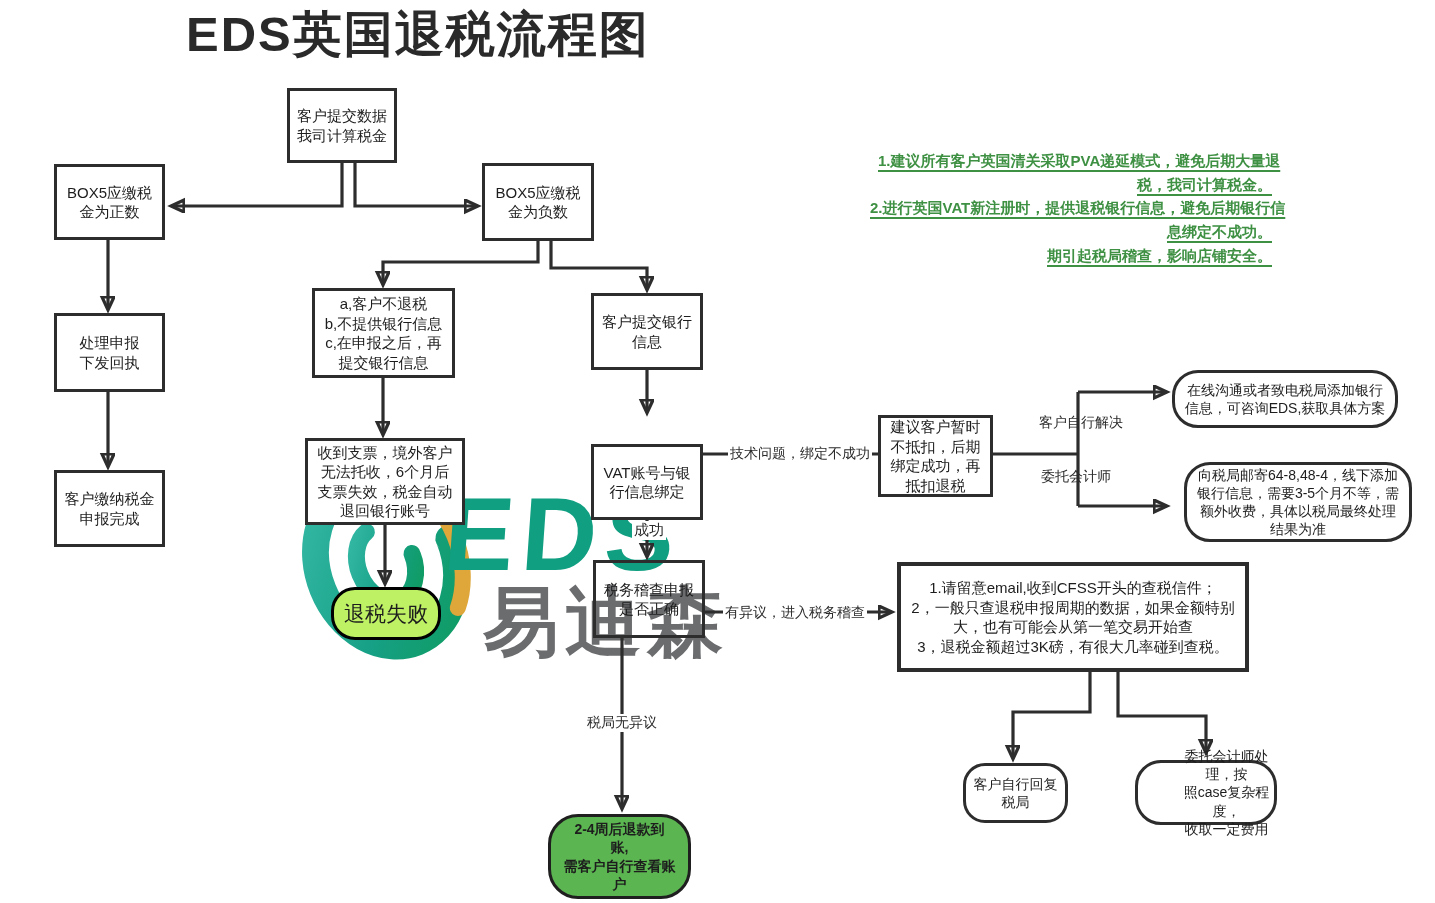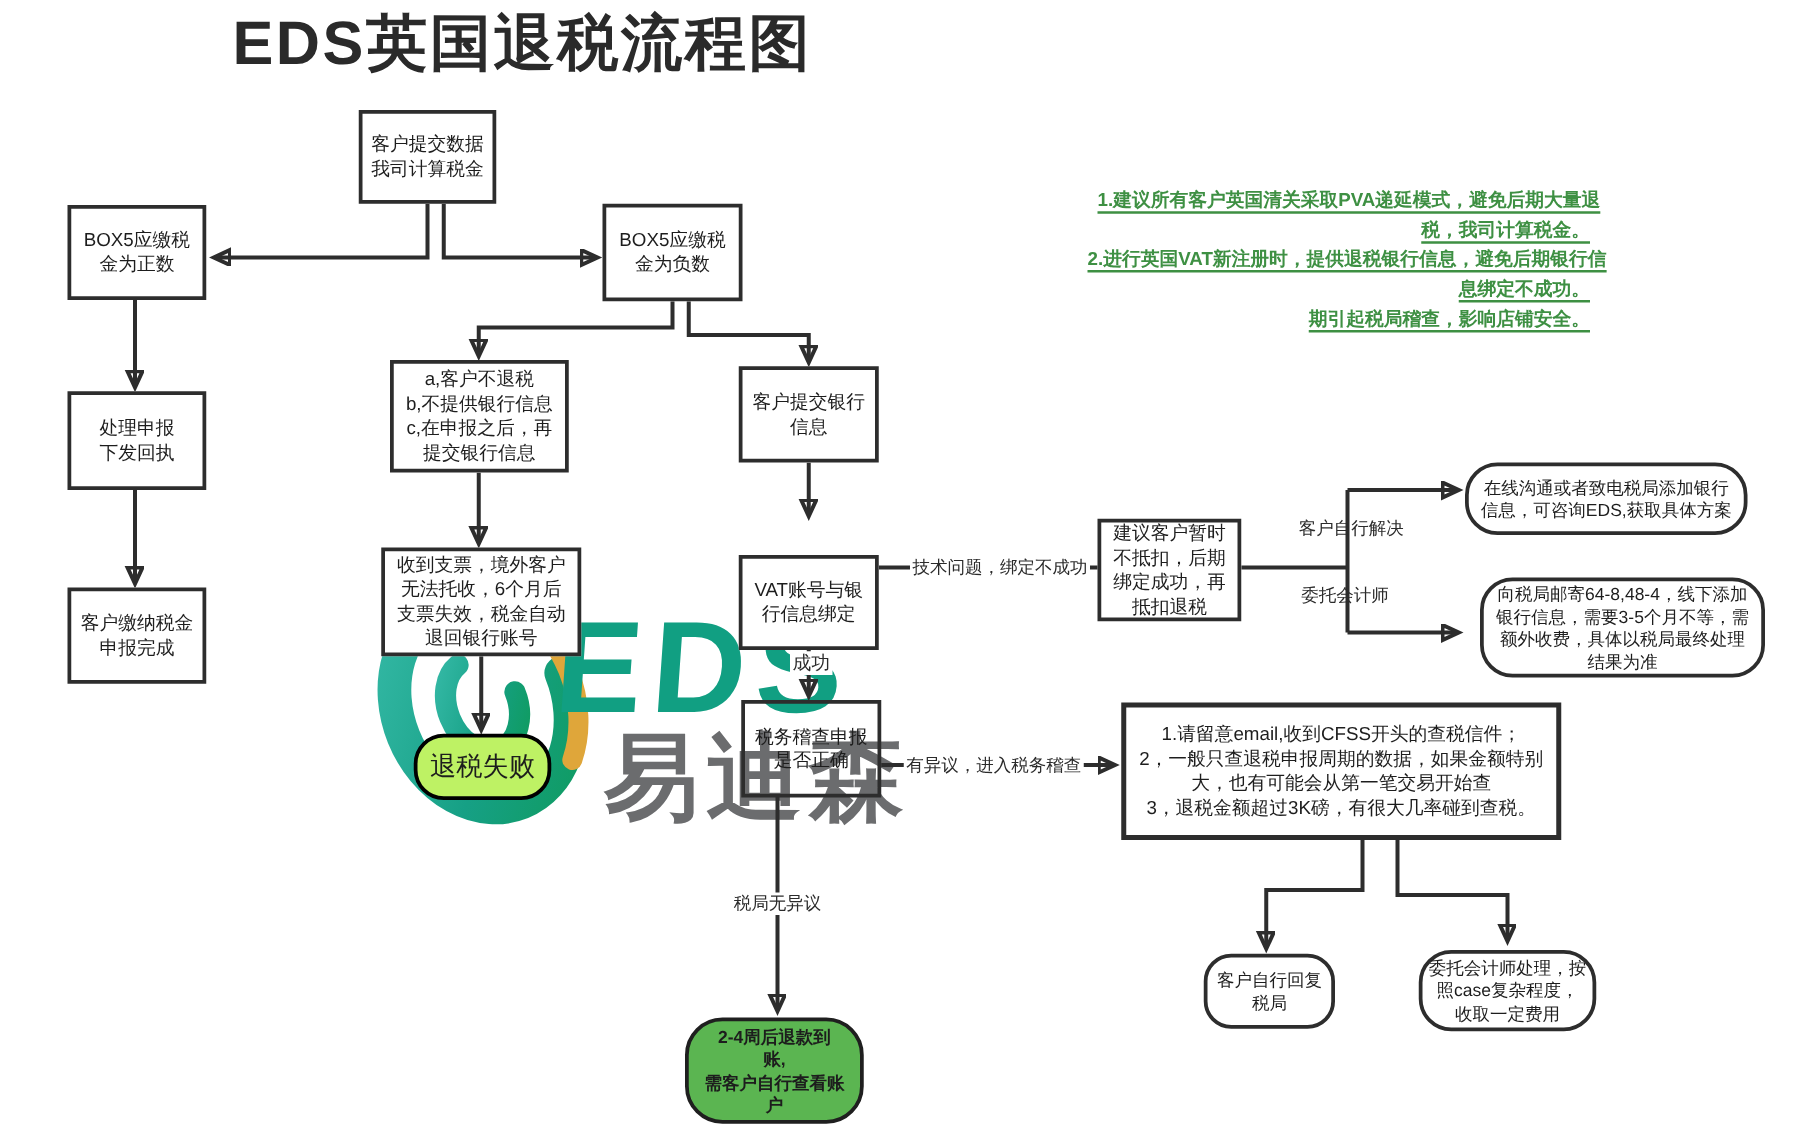--- a/index.html
+++ b/index.html
@@ -141,21 +141,21 @@
   <div class="node thick" style="left:897px;top:562px;width:352px;height:110px;">1.请留意email,收到CFSS开头的查税信件；
 2，一般只查退税申报周期的数据，如果金额特别
 大，也有可能会从第一笔交易开始查
 3，退税金额超过3K磅，有很大几率碰到查税。</div>
   <div class="node terminal-green" style="left:548px;top:814px;width:143px;height:85px;">2-4周后退款到
 账,
 需客户自行查看账
 户</div>
   <div class="node r-small fs14" style="left:963px;top:763px;width:105px;height:60px;">客户自行回复
 税局</div>
-  <div class="node rounded fs14" style="left:1135px;top:760px;width:142px;height:65px;">委托会计师处理，按
+  <div class="node rounded fs14" style="left:1135px;top:760px;width:142px;height:65px;padding-left:41px;">委托会计师处理，按
 照case复杂程度，
 收取一定费用</div>
 
   <div class="edge-label bg-white" style="left:728px;top:445px;">技术问题，绑定不成功</div>
   <div class="edge-label bg-white" style="left:632px;top:521px;font-size:15px;text-align:right;">成功</div>
   <div class="edge-label" style="left:1039px;top:414px;">客户自行解决</div>
   <div class="edge-label" style="left:1041px;top:468px;">委托会计师</div>
   <div class="edge-label bg-white" style="left:723px;top:604px;">有异议，进入税务稽查</div>
   <div class="edge-label bg-white" style="left:585px;top:714px;">税局无异议</div>
 

